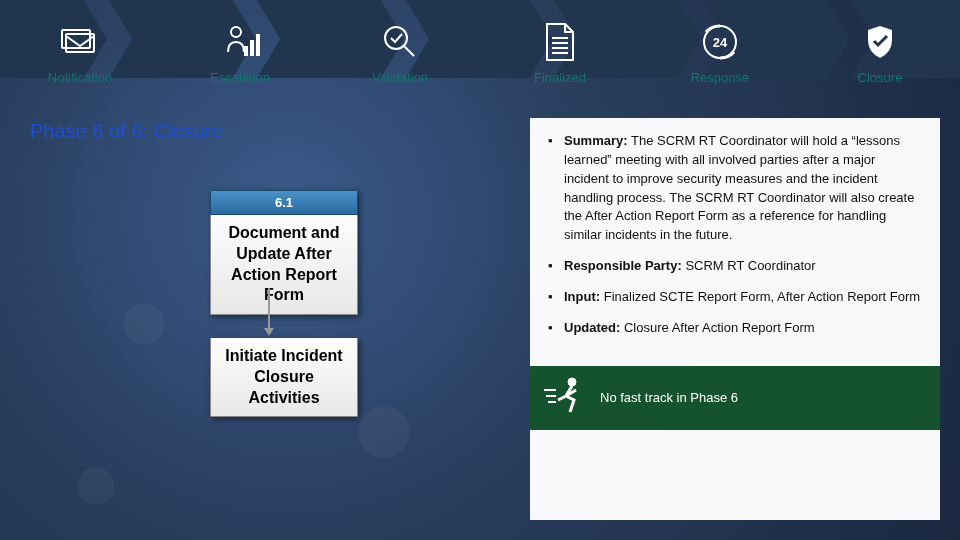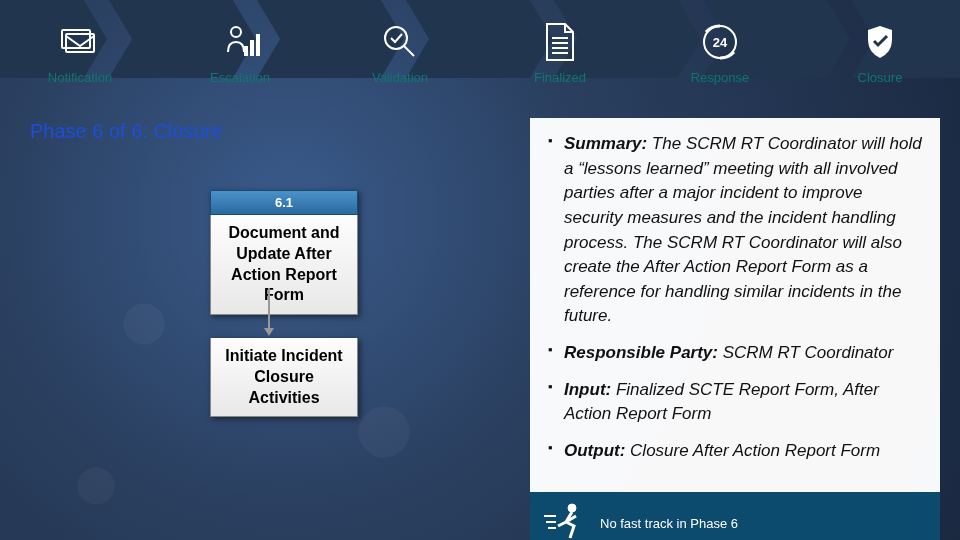--- a/index.html
+++ b/index.html
@@ -99,26 +99,26 @@
     position: absolute;
     top: 118px; right: 20px; bottom: 20px;
     width: 410px;
     background: rgba(255,255,255,0.97);
     padding: 14px 18px;
     display: flex;
     flex-direction: column;
     gap: 12px;
   }
   .panel ul { list-style: none; }
-  .panel li { font-size: 17px; line-height: 1.45; color: #111; margin-bottom: 12px; position: relative; padding-left: 16px; font-style: italic; }
+  .panel li { font-size: 13px; line-height: 1.45; color: #111; margin-bottom: 12px; position: relative; padding-left: 16px; }
   .panel li::before { content: "▪"; position: absolute; left: 0; top: 0; font-size: 13px; }
   .panel b { font-weight: 700; }
 
   .fast-track {
-    background: #0c4a6e;
+    background: #14532d;
     color: #fff;
     padding: 10px 12px;
     display: flex;
     align-items: center;
     gap: 12px;
     margin: 4px -18px -14px -18px;
     height: 64px;
   }
   .ft-icon svg { stroke: #fff; fill: #fff; }
   .ft-text { font-size: 13px; font-weight: 500; }
@@ -243,21 +243,21 @@
 <div class="flow-arrow"></div>
 <div class="flowbox fb2">
   <div class="fb-body">Initiate Incident Closure Activities</div>
 </div>
 
 <div class="panel">
   <ul>
     <li><b>Summary:</b><span>  The SCRM RT Coordinator will hold a “lessons learned” meeting with all involved parties after a major incident to improve security measures and the incident handling process.  The SCRM RT Coordinator will also create the After Action Report Form as a reference for handling similar incidents in the future.</span></li>
     <li><b>Responsible Party:</b><span>  SCRM RT Coordinator</span></li>
     <li><b>Input:</b><span>  Finalized SCTE Report Form, After Action Report Form</span></li>
-    <li><b>Output:</b><span>  Closure After Action Report Form</span></li>
+    <li><b>Updated:</b><span>  Closure After Action Report Form</span></li>
   </ul>
   <div class="fast-track">
     <div class="ft-icon">
       <svg width="46" height="40" viewBox="0 0 46 40">
           <circle cx="30" cy="6" r="4"></circle>
           <path d="M30 10 L24 20 L32 24 L28 36 M24 20 L16 24 M24 20 L34 14" stroke="#fff" stroke-width="3" fill="none"></path>
           <line x1="2" y1="14" x2="14" y2="14" stroke-width="2"></line>
           <line x1="4" y1="20" x2="14" y2="20" stroke-width="2"></line>
           <line x1="6" y1="26" x2="14" y2="26" stroke-width="2"></line>
         </svg>

